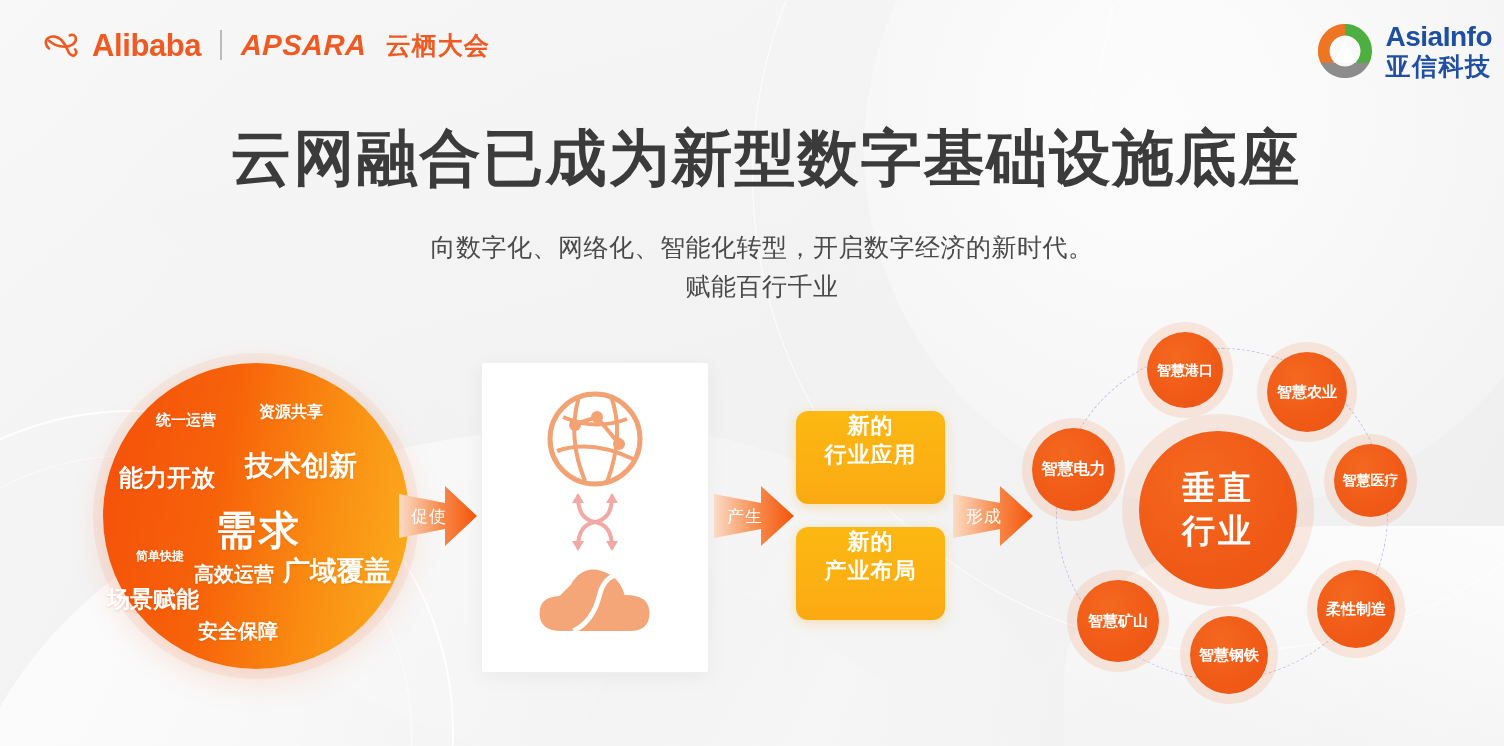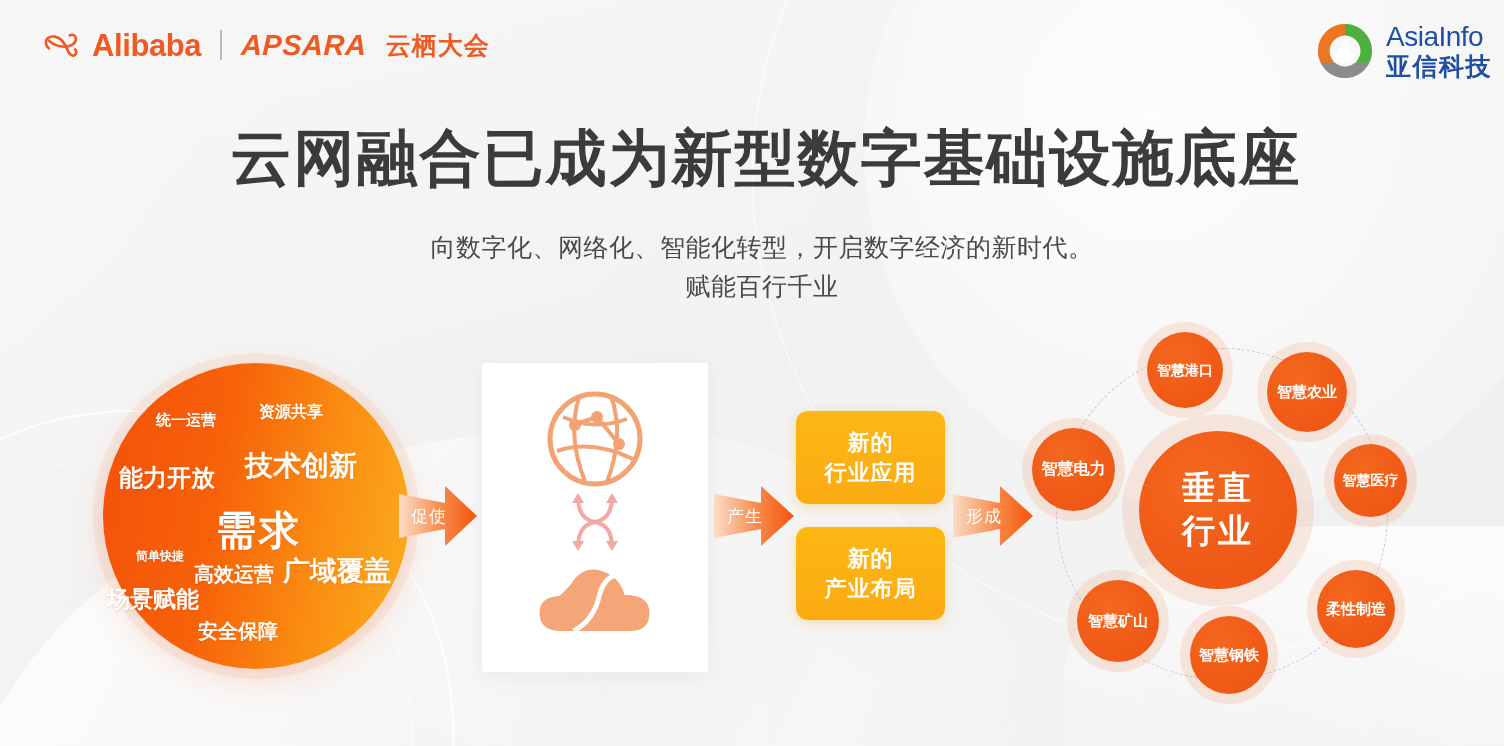--- a/index.html
+++ b/index.html
@@ -65,21 +65,21 @@
   .logo-div{width:2px;height:30px;background:#8a8a8a;opacity:.55;margin:0 9px;}
   .apsara-word{
     font-size:29px;font-weight:bold;color:#F05A22;letter-spacing:.5px;
     font-style:italic;line-height:1;transform:skewX(-2deg);
   }
   .apsara-cn{font-size:25px;font-weight:bold;color:#F05A22;margin-left:9px;letter-spacing:1px;line-height:1;}
 
   .logo-right{position:absolute;right:32px;top:22px;display:flex;align-items:center;gap:12px;}
   .ai-ring{width:58px;height:58px;flex:none;}
   .ai-text{display:flex;flex-direction:column;line-height:1;}
-  .ai-en{font-size:28px;font-weight:normal;color:#1F4FA3;letter-spacing:-.5px;}
+  .ai-en{font-size:28px;font-weight:bold;color:#1F4FA3;letter-spacing:-.5px;}
   .ai-cn{font-size:25px;font-weight:bold;color:#1F4FA3;letter-spacing:1.5px;margin-top:3px;}
 
   
   .title{
     position:absolute;left:8px;right:0;top:118px;text-align:center;
     font-size:61px;font-weight:bold;color:#3B3B3B;letter-spacing:2px;
   }
   .subtitle{
     position:absolute;left:0;right:0;top:228px;text-align:center;
     font-size:25px;color:#4a4a4a;line-height:1.55;letter-spacing:.5px;
@@ -124,21 +124,21 @@
   }
   .card .globe{position:absolute;left:50%;top:26px;transform:translateX(-50%);}
   .card .cross{position:absolute;left:50%;top:128px;transform:translateX(-50%);}
   .card .cloud{position:absolute;left:50%;top:202px;transform:translateX(-50%);}
 
   
   .ybox{
     position:absolute;width:149px;height:93px;border-radius:12px;
     background:linear-gradient(180deg,#FCB813 0%,#FBAA12 100%);
     box-shadow:0 3px 12px rgba(250,170,18,.3);
-    display:flex;flex-direction:column;align-items:center;justify-content:center;
+    display:flex;flex-direction:column;align-items:center;
     color:#ffffff;font-size:22px;font-weight:bold;line-height:1.33;letter-spacing:1px;
   }
   #ybox-1{left:796px;top:411px;}
   #ybox-2{left:796px;top:527px;}
 
   
   .cluster{position:absolute;left:1014px;top:316px;width:466px;height:400px;}
   .orbit{
     position:absolute;left:42px;top:32px;width:330px;height:330px;border-radius:50%;
     border:1.4px dashed #b7b0d8;opacity:.75;

